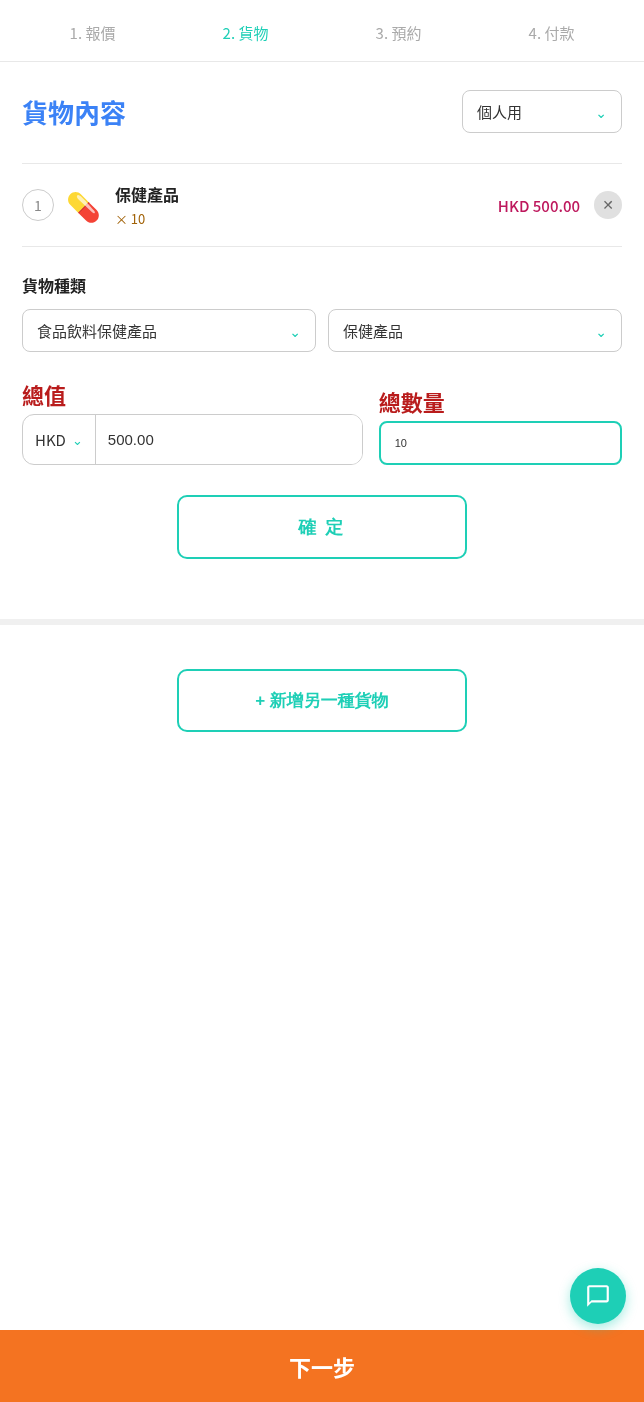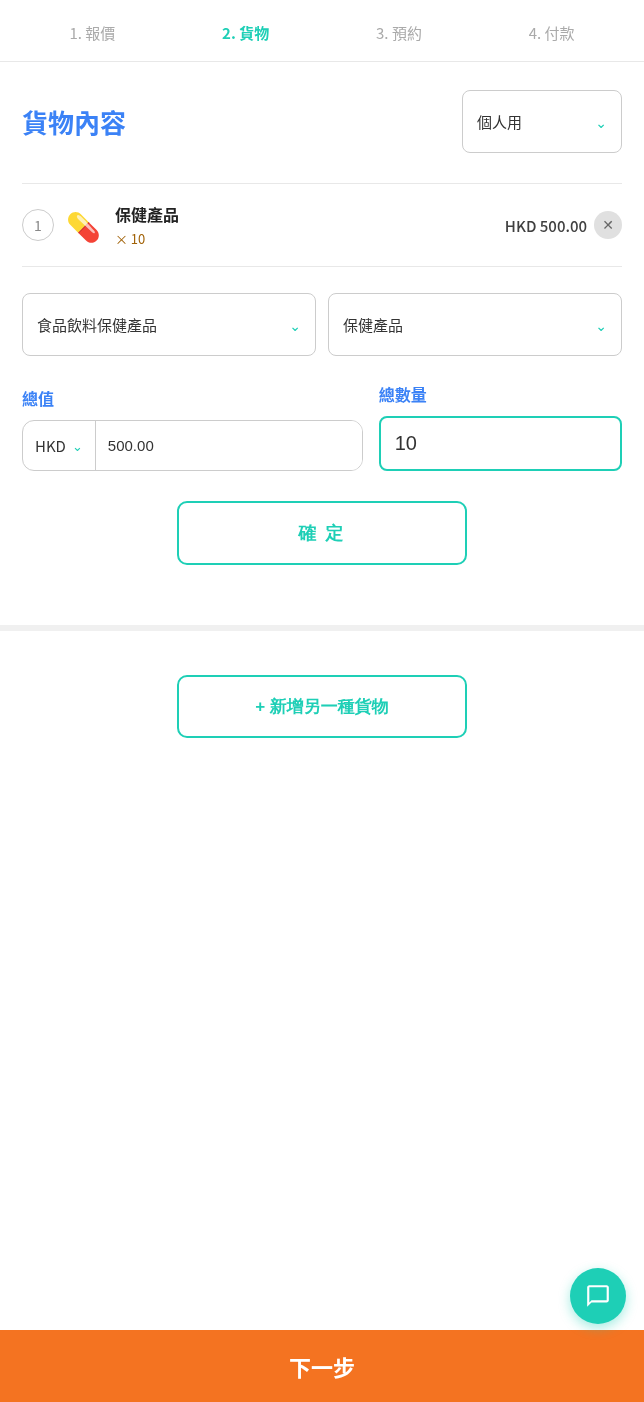--- a/index.html
+++ b/index.html
@@ -22,21 +22,21 @@
       border-bottom: 1px solid #e8e8e8;
     }
     .step-item {
       font-size: 15px;
       color: #aaa;
       font-weight: 400;
       text-align: right;
     }
     .step-item.active {
       color: #1ecfb6;
-      font-weight: 700;
+      font-weight: 400;
     }
 
     
     .main-content {
       padding: 28px 22px 24px;
     }
 
     
     .header-row {
       display: flex;
@@ -47,21 +47,21 @@
     .page-title {
       font-size: 26px;
       font-weight: 700;
       color: #3b82f6;
     }
     .dropdown-select {
       display: flex;
       align-items: center;
       border: 1.5px solid #ccc;
       border-radius: 8px;
-      padding: 20px 14px;
+      padding: 10px 14px;
       font-size: 15px;
       color: #333;
       cursor: pointer;
       min-width: 160px;
       justify-content: space-between;
       background: #fff;
     }
     .chevron {
       margin-left: 10px;
       color: #1ecfb6;
@@ -103,23 +103,23 @@
       font-weight: 700;
       color: #222;
     }
     .item-qty {
       font-size: 13px;
       color: #a16207;
       margin-top: 3px;
     }
     .item-price {
       font-size: 15px;
-      color: #404040;
+      color: #be185d;
       font-weight: 500;
-      margin-right: 7px;
+      margin-right: 14px;
     }
     .close-btn {
       width: 28px;
       height: 28px;
       border-radius: 50%;
       background: #e0e0e0;
       border: none;
       display: flex;
       align-items: center;
       justify-content: center;
@@ -173,24 +173,24 @@
       gap: 16px;
       margin-top: 22px;
       margin-bottom: 30px;
       align-items: flex-end;
     }
     .value-col {
       display: flex;
       flex-direction: column;
     }
     .value-col-label {
-      font-size: 16px;
+      font-size: 22px;
       font-weight: 700;
-      color: #3b82f6;
-      margin-bottom: 10px;
+      color: #b91c1c;
+      margin-bottom: 4px;
     }
     .value-input-group {
       display: flex;
       border: 1.5px solid #ccc;
       border-radius: 12px;
       overflow: hidden;
       background: #fff;
     }
     .currency-select {
       display: flex;
@@ -212,21 +212,21 @@
       min-width: 0;
     }
     .qty-col {
       flex: 1;
     }
     .qty-input {
       width: 100%;
       border: 2px solid #1ecfb6;
       border-radius: 8px;
       padding: 14px 14px;
-      font-size: 20px;
+      font-size: 11px;
       color: #333;
       outline: none;
       background: #fff;
     }
 
     
     .confirm-btn {
       display: flex;
       justify-content: center;
       align-items: center;
@@ -339,20 +339,21 @@
     <div class="item-icon">💊</div>
     <div class="item-info">
       <div class="item-name">保健產品</div>
       <div class="item-qty">× 10</div>
     </div>
     <span class="item-price">HKD 500.00</span>
     <button class="close-btn">✕</button>
   </div>
 
   <div>
+    <div class="section-label">貨物種類</div>
     <div class="dropdown-row">
       <div class="dropdown-select">
         <span>食品飲料保健產品</span>
         <span class="chevron">⌄</span>
       </div>
       <div class="dropdown-select">
         <span>保健產品</span>
         <span class="chevron">⌄</span>
       </div>
     </div>

